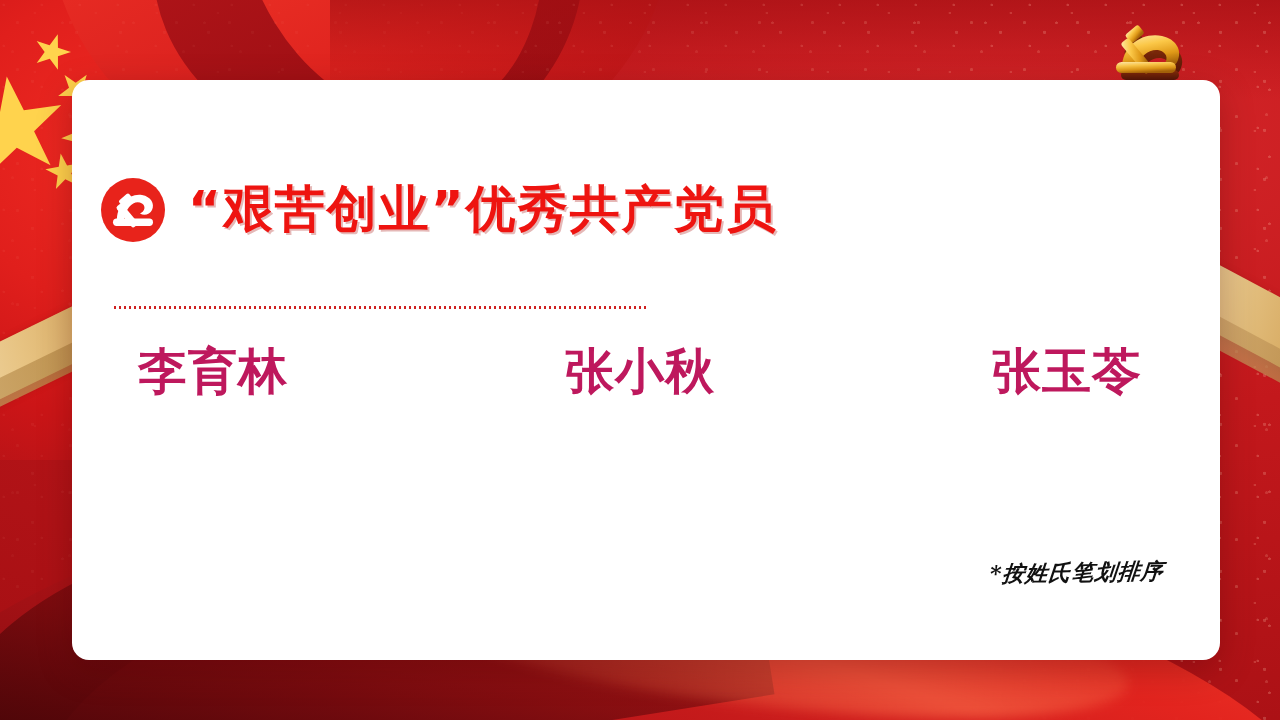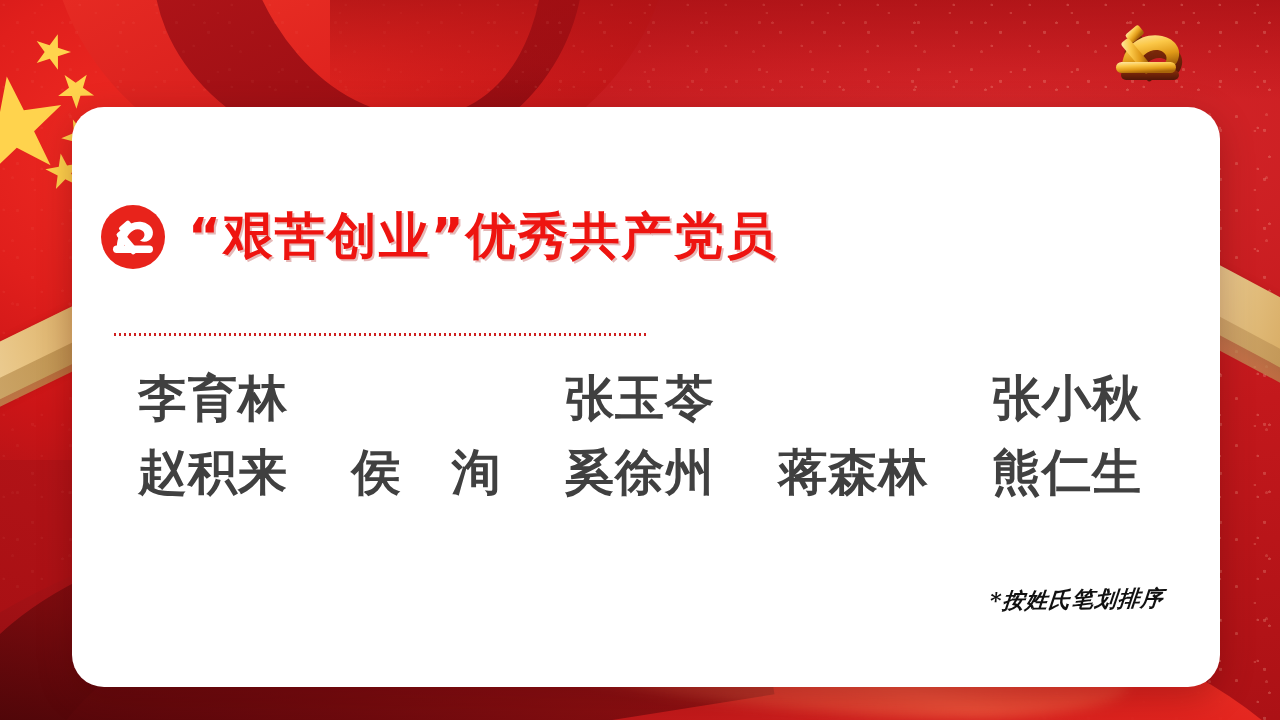--- a/index.html
+++ b/index.html
@@ -164,24 +164,24 @@
   
   .corner-emblem {
     position: absolute;
     right: 62px; top: 12px;
     width: 126px; height: 92px;
   }
 
   
   .card {
     position: absolute;
-    left: 72px; top: 107px;
+    left: 72px; top: 80px;
     width: 1148px; height: 580px;
     background: #ffffff;
-    border-radius: 32px;
+    border-radius: 17px;
     box-shadow: 0 10px 34px rgba(70,4,6,.30);
   }
 
   .card-inner {
     position: absolute;
     inset: 0;
     padding: 0;
   }
 
   
@@ -226,21 +226,21 @@
     display: flex;
     justify-content: space-between;
     align-items: baseline;
     margin-bottom: 6px;
     padding: 0 18px;
   }
   .name {
     font-family: "DejaVu Serif", "Liberation Serif", serif;
     font-size: 49px;
     font-weight: 700;
-    color: #404040;
+    color: #be185d;
     letter-spacing: 1px;
     white-space: pre;
     line-height: 1.38;
   }
 
   
   .footnote {
     position: absolute;
     right: 56px; bottom: 72px;
     font-family: "DejaVu Serif", "Liberation Serif", serif;
@@ -335,29 +335,22 @@
           </g>
         </svg>
         <div class="title-text">“艰苦创业”优秀共产党员</div>
       </div>
 
       <div class="divider"></div>
 
       <div class="names">
         <div class="name-row">
           <span class="name">李育林</span>
+          <span class="name">张小秋</span>
           <span class="name">张玉苓</span>
-          <span class="name">张小秋</span>
-        </div>
-        <div class="name-row">
-          <span class="name">赵积来</span>
-          <span class="name">侯　洵</span>
-          <span class="name">奚徐州</span>
-          <span class="name">蒋森林</span>
-          <span class="name">熊仁生</span>
         </div>
       </div>
 
       <div class="footnote">*按姓氏笔划排序</div>
 
     </div>
   </div>
 
 </div>
 

